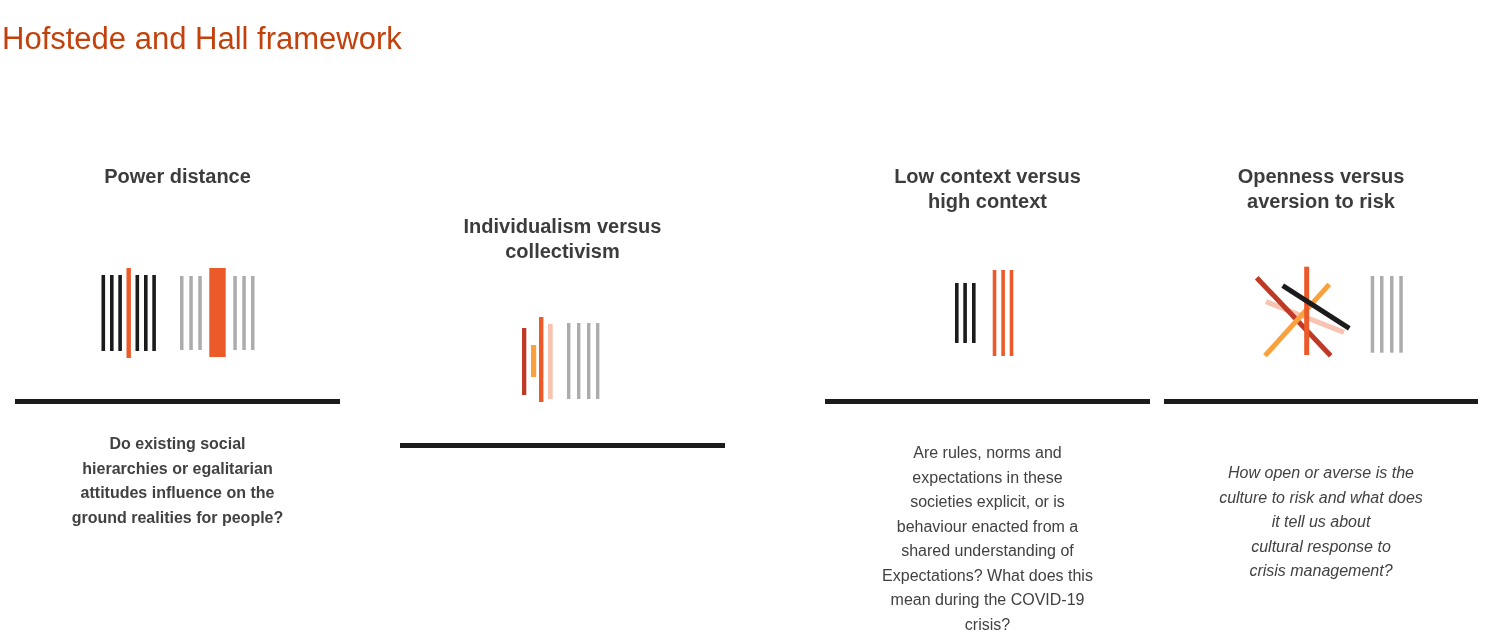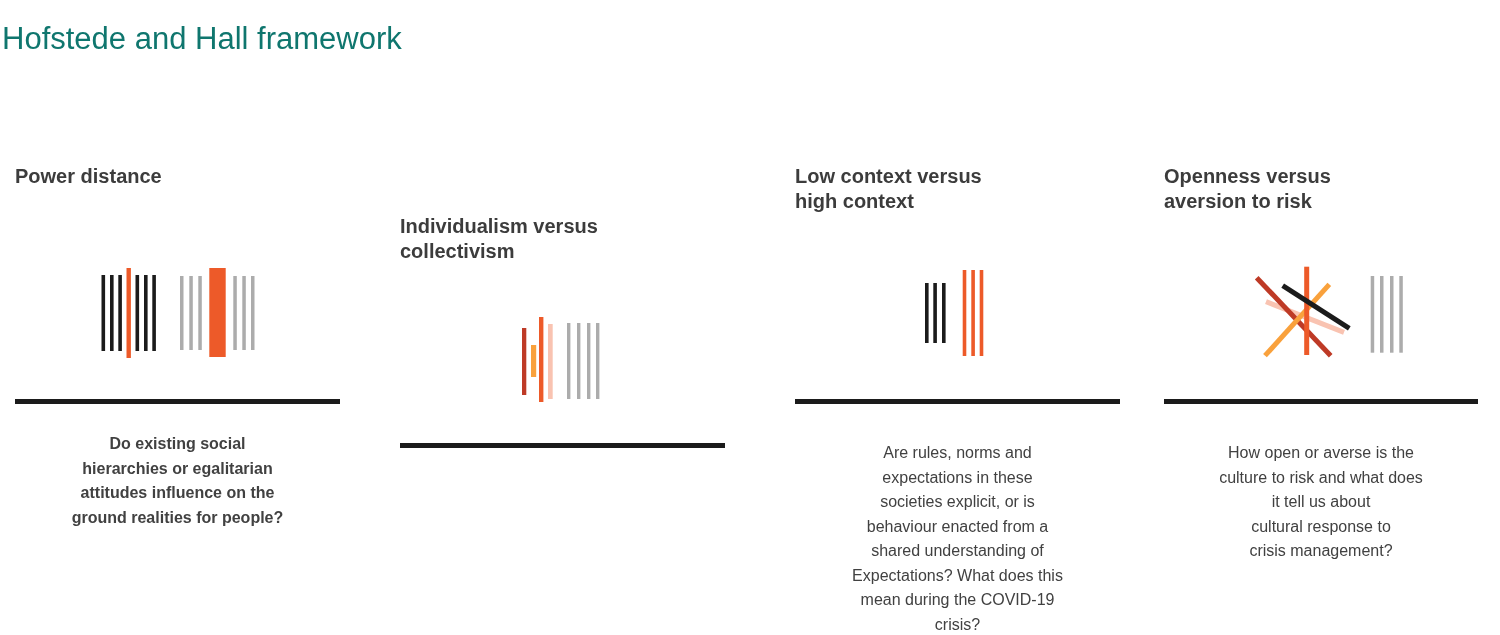--- a/index.html
+++ b/index.html
@@ -14,40 +14,40 @@
     height: 635px;
     background: #ffffff;
     overflow: hidden;
   }
   .page-title {
     position: absolute;
     left: 2px;
     top: 0px;
     font-size: 31px;
     font-weight: 400;
-    color: #0f766e;
+    color: #c2410c;
     letter-spacing: 0px;
   }
   .column {
     position: absolute;
     top: 0;
     height: 635px;
   }
   .col-1 { left: 15px;  width: 325px; }
   .col-2 { left: 400px; width: 325px; margin-top: 44px; }
-  .col-3 { left: 795px; width: 325px; }
+  .col-3 { left: 825px; width: 325px; }
   .col-4 { left: 1164px; width: 314px; }
 
   .col-heading {
     position: absolute;
     top: 164px;
     left: 0;
     width: 100%;
     margin: 0;
-    text-align: left;
+    text-align: center;
     font-size: 20px;
     font-weight: 700;
     line-height: 25px;
     color: #3c3c3c;
     white-space: pre-line;
   }
   .col-2 .col-heading { top: 170px; }
 
   .illustration {
     position: absolute;
@@ -74,21 +74,21 @@
     margin: 0;
     text-align: center;
     font-size: 16px;
     line-height: 24.5px;
     color: #414141;
     white-space: pre-line;
   }
   .col-1 .col-description { top: 432px; font-weight: bold; }
   .col-2 .col-description { top: 443px; }
   .col-3 .col-description { top: 441px; }
-  .col-4 .col-description { top: 441px; }
+  .col-4 .col-description { top: 461px; font-style: italic; }
 
   
   .fill-black  { fill: var(--ink, #1b1b1b); }
   .fill-orange { fill: var(--orange, #ed5a29); }
   .fill-gray   { fill: var(--gray, #acacac); }
   .fill-red    { fill: var(--darkred, #be3a26); }
   .fill-amber  { fill: var(--amber, #f9a13c); }
   .fill-pink   { fill: var(--pink, #f9c3b1); }
   .stroke-black  { stroke: var(--ink, #1b1b1b); }
   .stroke-red    { stroke: var(--darkred, #be3a26); }

